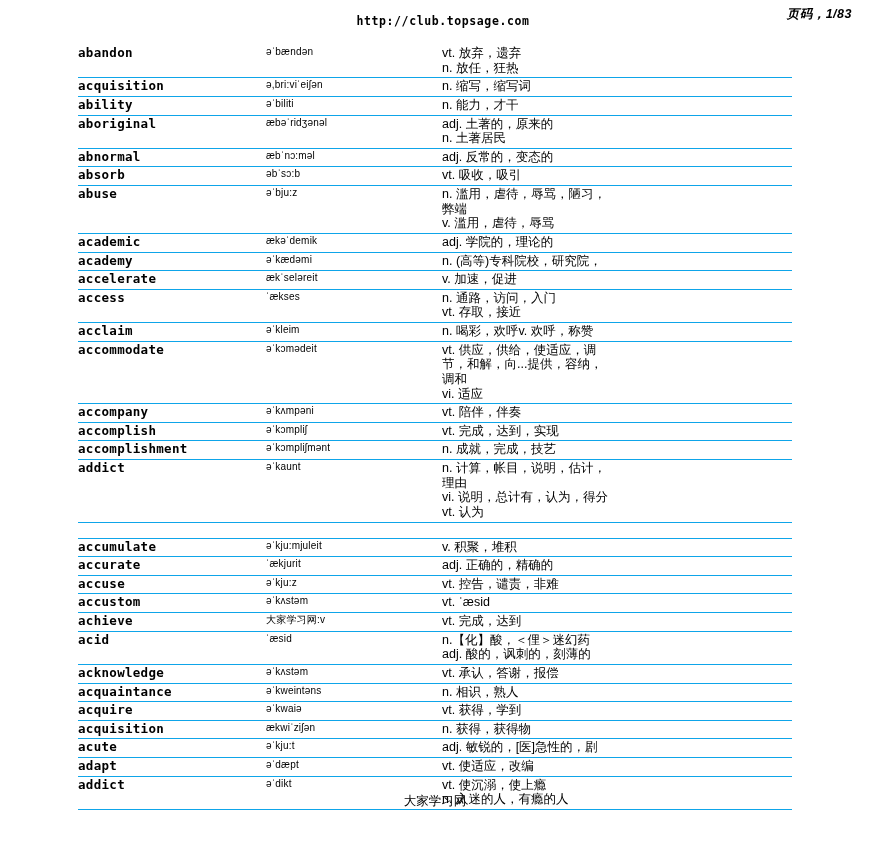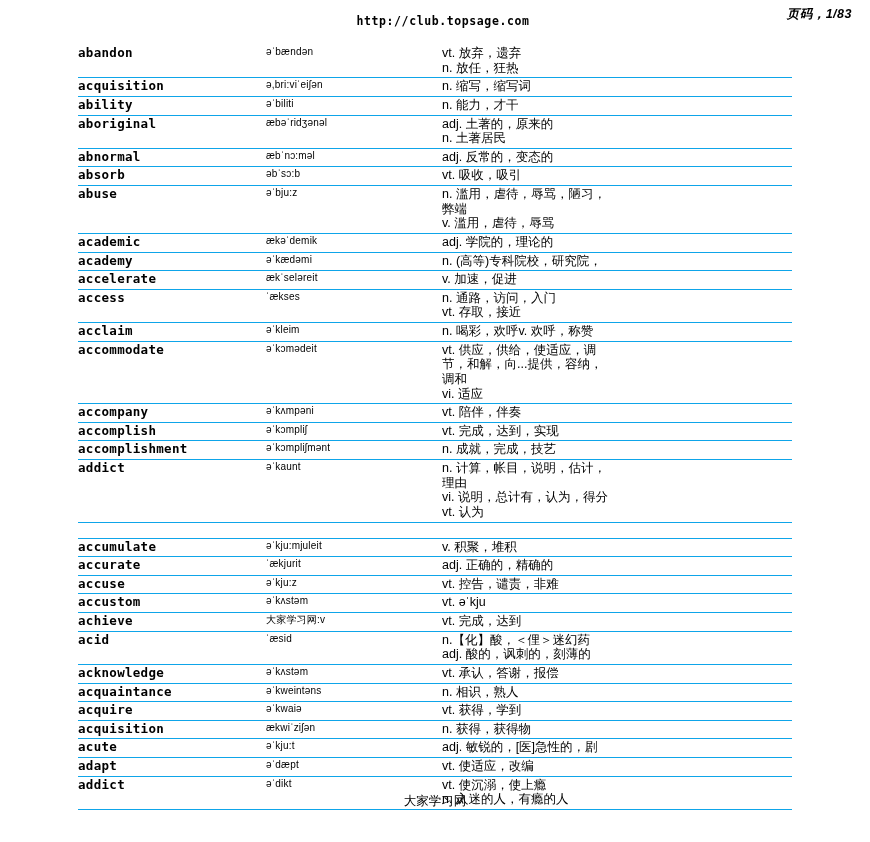--- a/index.html
+++ b/index.html
@@ -257,21 +257,21 @@
           <td class="c-word">accuse</td>
           <td class="c-phon">əˈkju:z</td>
           <td class="c-def">
             <span class="defline">vt. 控告，谴责，非难</span>
           </td>
         </tr>
         <tr>
           <td class="c-word">accustom</td>
           <td class="c-phon">əˈkʌstəm</td>
           <td class="c-def">
-            <span class="defline">vt. əˈkju</span>
+            <span class="defline">vt. ˈæsid</span>
           </td>
         </tr>
         <tr>
           <td class="c-word">achieve</td>
           <td class="c-phon">大家学习网:v</td>
           <td class="c-def">
             <span class="defline">vt. 完成，达到</span>
           </td>
         </tr>
         <tr>

